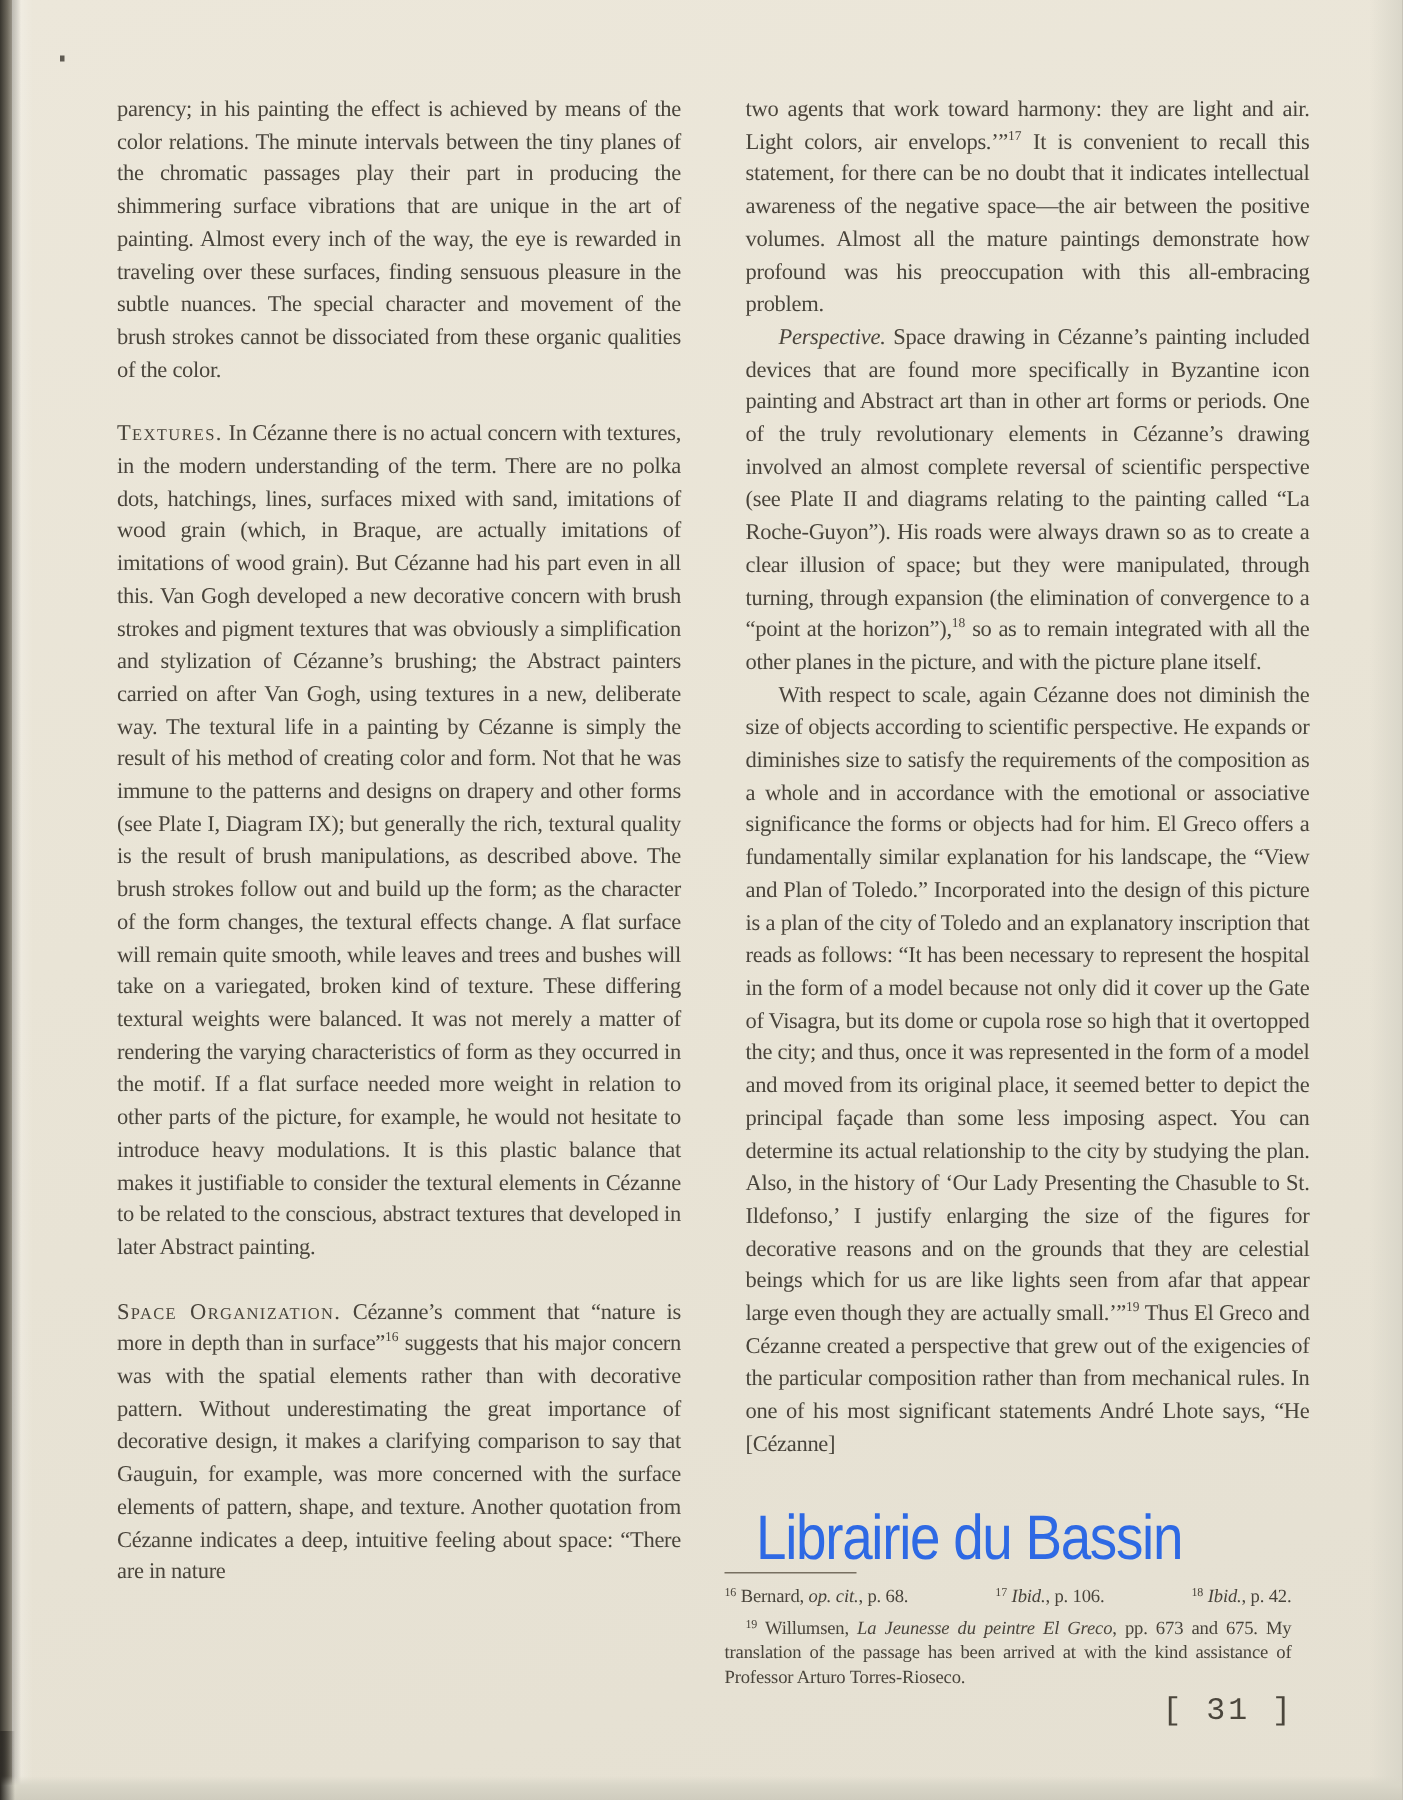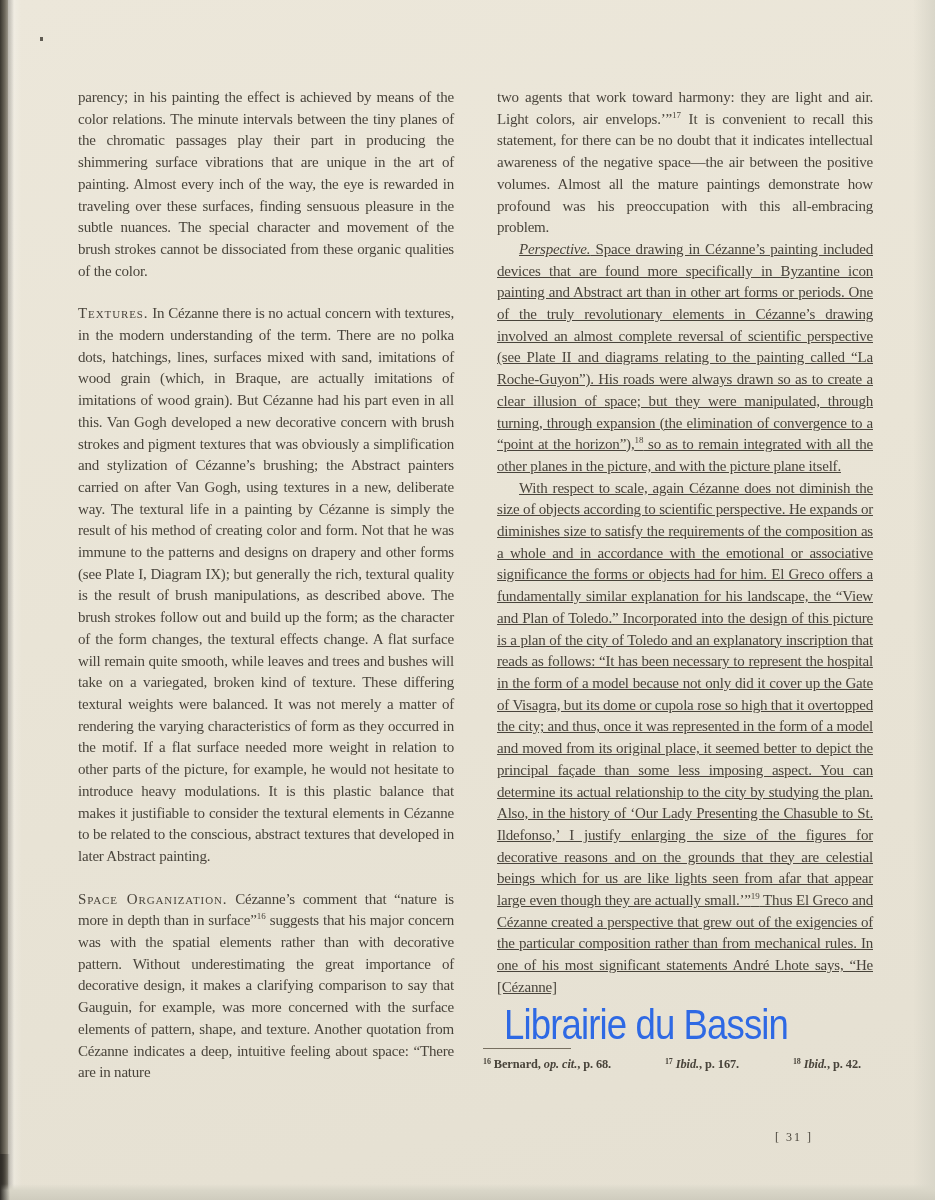--- a/index.html
+++ b/index.html
@@ -22,42 +22,41 @@
     background:linear-gradient(270deg,#d9d6c9 0%,rgba(233,228,214,0) 100%);}
   .corner-bl{position:absolute;left:0;bottom:0;width:10px;height:46px;
     background:linear-gradient(90deg,#2e2b26,rgba(46,43,38,0));}
   .speck{position:absolute;left:40px;top:37px;width:3px;height:4px;background:#3c382f;opacity:.8;}
 
   
   .col{
     position:absolute;top:63px;width:376px;
     font-size:15px;line-height:21.7px;letter-spacing:-0.2px;
     text-align:justify;
-    margin-top:24px;
   }
   .col-left{left:78px;}
   .col-right{left:497px;}
   p.para{margin:0;padding:0;}
   p.block-gap{margin-top:21px;}
-  p.indent{text-indent:22px;text-decoration:underline;}
+  p.indent{text-indent:22px;}
   .sc{font-variant:small-caps;letter-spacing:0.06em;}
   .it{font-style:italic;}
   sup.fnref{font-size:9px;line-height:0;vertical-align:6px;letter-spacing:0;}
 
   
   .footnotes{position:absolute;left:483px;top:1048px;width:378px;
     font-size:12.4px;line-height:16.6px;letter-spacing:-0.1px;}
   .fn-rule{width:88px;border:none;border-top:1.2px solid #776f60;margin:0 0 5px 0;}
   .fn-row{display:flex;justify-content:space-between;}
-  .fn-item{white-space:nowrap;font-weight:bold;}
+  .fn-item{white-space:nowrap;}
   .fn-para{margin:2px 0 0 0;text-align:justify;text-indent:14px;}
   sup.fnnum{font-size:8px;vertical-align:4px;}
 
   .page-number{position:absolute;left:775px;top:1130px;
-    font-size:12px;letter-spacing:2px;color:#4b463c;}
+    font-size:21px;letter-spacing:2px;color:#4b463c;font-family:Liberation Mono, monospace;}
 
   .watermark{
     position:absolute;left:504px;top:1001px;
     font-family:"Liberation Sans",sans-serif;
     font-size:42px;font-weight:400;letter-spacing:-1px;
     transform:scaleX(0.87);transform-origin:left top;
     white-space:nowrap;
   }
 </style>
 </head>
@@ -85,22 +84,23 @@
 
     <p class="para indent"><span class="it">Perspective.</span><span> Space drawing in Cézanne’s painting included devices that are found more specifically in Byzantine icon painting and Abstract art than in other art forms or periods. One of the truly revolutionary elements in Cézanne’s drawing involved an almost complete reversal of scientific perspective (see Plate II and diagrams relating to the painting called “La Roche-Guyon”). His roads were always drawn so as to create a clear illusion of space; but they were manipulated, through turning, through expansion (the elimination of convergence to a “point at the horizon”),</span><sup class="fnref">18</sup><span> so as to remain integrated with all the other planes in the picture, and with the picture plane itself.</span></p>
 
     <p class="para indent"><span>With respect to scale, again Cézanne does not diminish the size of objects according to scientific perspective. He expands or diminishes size to satisfy the requirements of the composition as a whole and in accordance with the emotional or associative significance the forms or objects had for him. El Greco offers a fundamentally similar explanation for his landscape, the “View and Plan of Toledo.” Incorporated into the design of this picture is a plan of the city of Toledo and an explanatory inscription that reads as follows: “It has been necessary to represent the hospital in the form of a model because not only did it cover up the Gate of Visagra, but its dome or cupola rose so high that it overtopped the city; and thus, once it was represented in the form of a model and moved from its original place, it seemed better to depict the principal façade than some less imposing aspect. You can determine its actual relationship to the city by studying the plan. Also, in the history of ‘Our Lady Presenting the Chasuble to St. Ildefonso,’ I justify enlarging the size of the figures for decorative reasons and on the grounds that they are celestial beings which for us are like lights seen from afar that appear large even though they are actually small.’”</span><sup class="fnref">19</sup><span> Thus El Greco and Cézanne created a perspective that grew out of the exigencies of the particular composition rather than from mechanical rules. In one of his most significant statements André Lhote says, “He [Cézanne]</span></p>
   </div>
 
   <div class="footnotes">
     <hr class="fn-rule">
     <div class="fn-row">
       <span class="fn-item"><sup class="fnnum">16</sup><span> Bernard, </span><span class="it">op. cit.</span><span>, p. 68.</span></span>
-      <span class="fn-item"><sup class="fnnum">17</sup><span> </span><span class="it">Ibid.</span><span>, p. 167.</span></span>
+      <span class="fn-item"><sup class="fnnum">17</sup><span> </span><span class="it">Ibid.</span><span>, p. 106.</span></span>
       <span class="fn-item"><sup class="fnnum">18</sup><span> </span><span class="it">Ibid.</span><span>, p. 42.</span></span>
     </div>
+    <p class="fn-para"><sup class="fnnum">19</sup><span> Willumsen, </span><span class="it">La Jeunesse du peintre El Greco</span><span>, pp. 673 and 675. My translation of the passage has been arrived at with the kind assistance of Professor Arturo Torres-Rioseco.</span></p>
   </div>
 
   <div class="page-number">[ 31 ]</div>
 
   <div class="watermark" style="color: rgb(46, 105, 228);">Librairie du Bassin</div>
 
 </div>
 
 </body></html>

